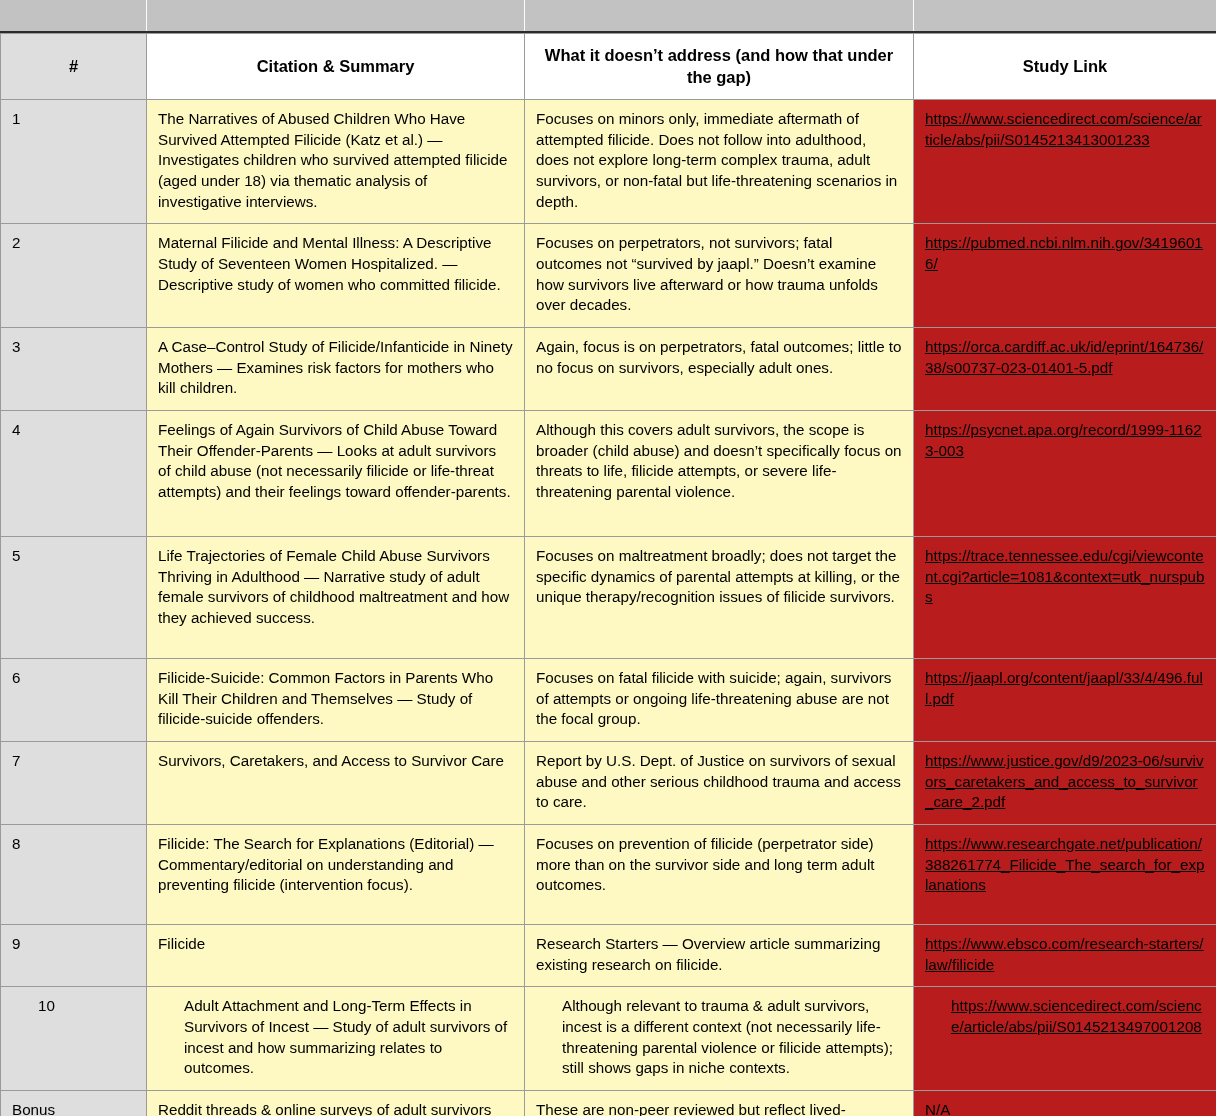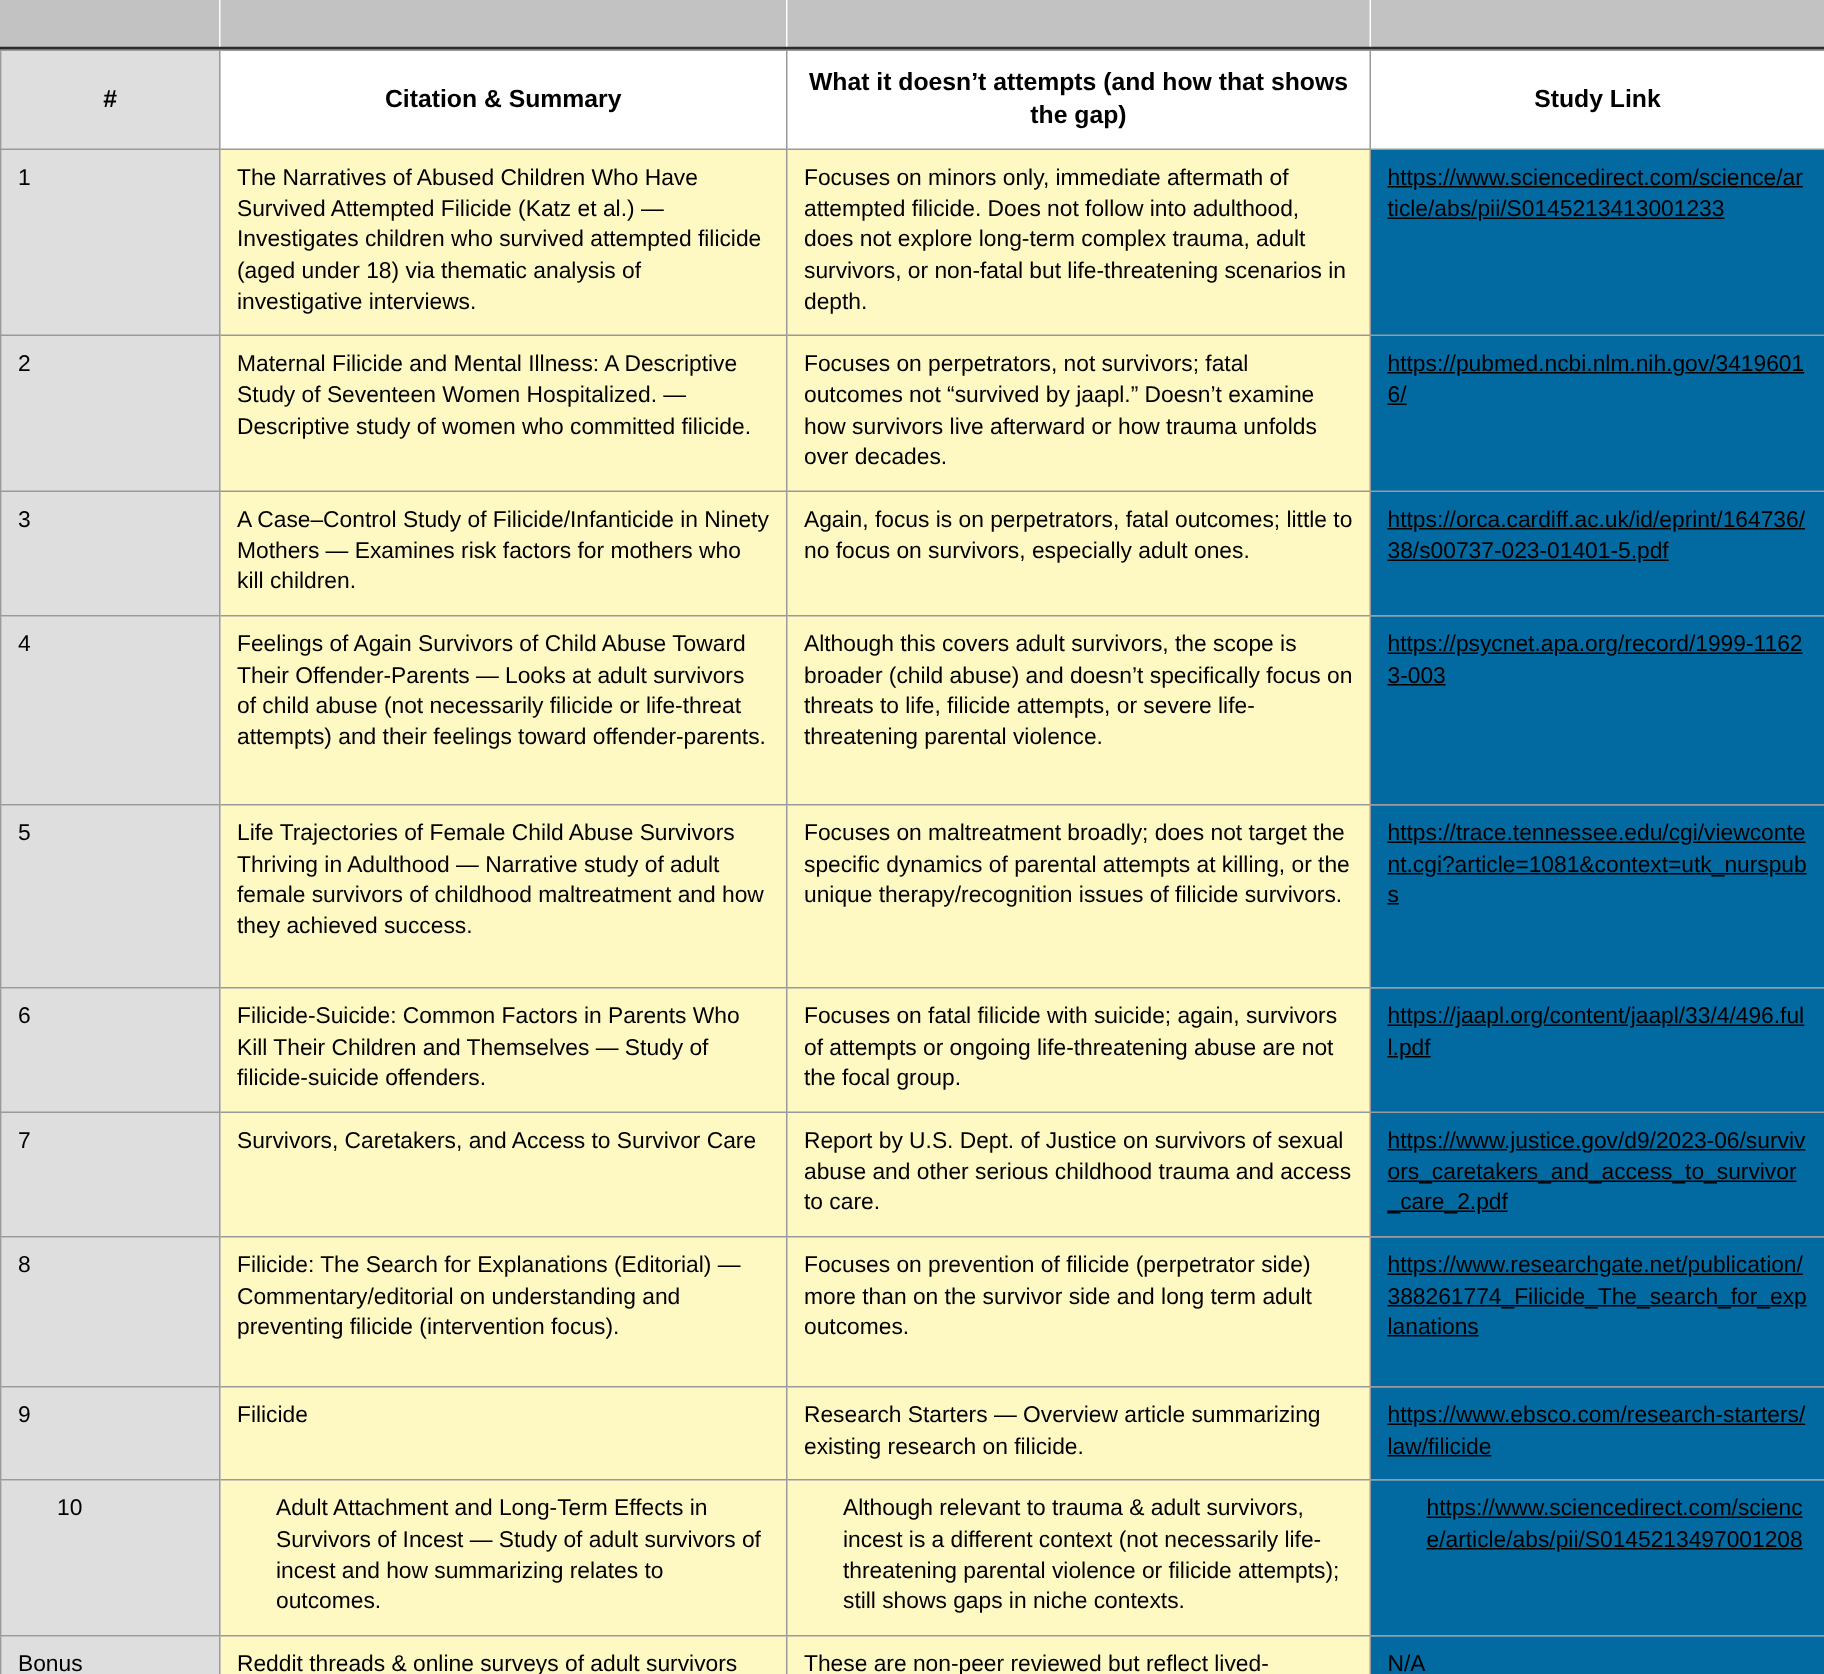--- a/index.html
+++ b/index.html
@@ -72,21 +72,21 @@
     padding-top: 12px;
     line-height: 1.30;
   }
 
   td.cite-cell, td.gap-cell {
     background: #fef9c3;
     font-size: 15.2px;
   }
 
   td.link-cell {
-    background: #0369a1;
+    background: #b91c1c;
     font-size: 13.4px;
     line-height: 1.42;
     padding-top: 10px;
     word-break: break-all;
   }
   td.link-cell .lnk {
     text-decoration: underline;
     color: #000000;
     cursor: pointer;
   }
@@ -122,21 +122,21 @@
   <colgroup>
     <col class="c-num">
       <col class="c-cite">
       <col class="c-gap">
       <col class="c-link">
   </colgroup>
   <thead>
     <tr class="header-row">
       <th class="num-head">#</th>
       <th>Citation &amp; Summary</th>
-      <th>What it doesn’t attempts (and how that shows the gap)</th>
+      <th>What it doesn’t address (and how that under the gap)</th>
       <th>Study Link</th>
     </tr>
   </thead>
   <tbody id="table-body">
       <tr class="r1">
         <td class="num-cell">1</td>
         <td class="cite-cell">The Narratives of Abused Children Who Have Survived Attempted Filicide (Katz et al.) — Investigates children who survived attempted filicide (aged under 18) via thematic analysis of investigative interviews.</td>
         <td class="gap-cell">Focuses on minors only, immediate aftermath of attempted filicide. Does not follow into adulthood, does not explore long-term complex trauma, adult survivors, or non-fatal but life-threatening scenarios in depth.</td>
         <td class="link-cell"><span class="lnk">https://www.sciencedirect.com/science/article/abs/pii/S0145213413001233</span></td>
       </tr>

